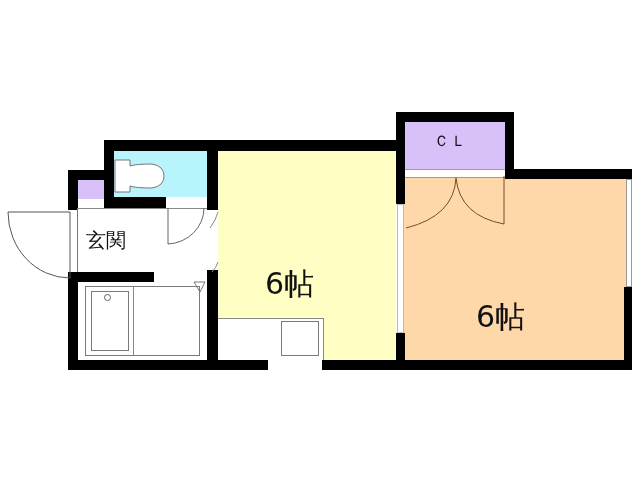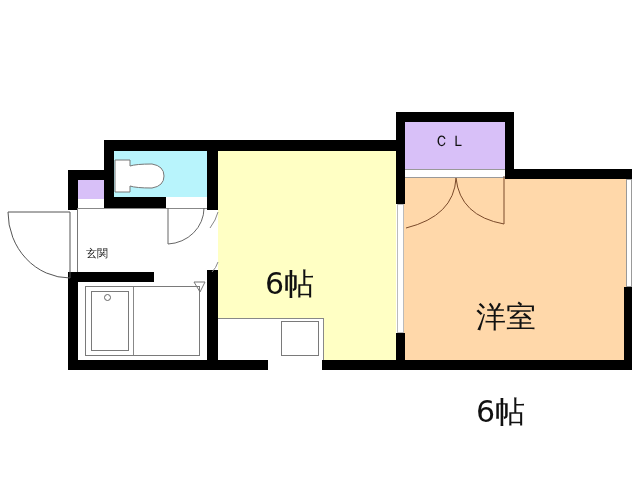--- a/index.html
+++ b/index.html
@@ -81,22 +81,21 @@
 
 <div class="abs" style="left:78px;top:282px;width:129px;height:78px;background:#fff;"></div>
 <div class="abs thin" style="left:85px;top:286px;width:115px;height:70px;"></div>
 <div class="abs thin" style="left:91px;top:291px;width:38px;height:60px;"></div>
 <div class="abs" style="left:133px;top:287px;width:1px;height:68px;background:#888;"></div>
 <div class="abs" style="left:104px;top:294px;width:7px;height:7px;border:1px solid #666;border-radius:50%;"></div>
 <svg class="abs" style="left:193px;top:280px;" width="14" height="14">
   <path d="M1 2 L12 2 L7 12 Z" fill="none" stroke="#777" stroke-width="1"></path>
 </svg>
 
-<div class="room-label" style="left:86px;top:248px;font-size:11px;">玄関</div>
+<div class="room-label" style="left:86px;top:230px;font-size:20px;">玄関</div>
 <div class="room-label" style="left:434px;top:134px;font-size:15px;letter-spacing:2px;text-align:center;">ＣＬ</div>
 
 <div class="room-label" style="left:265px;top:205px;font-size:30px;">
   <div>6帖</div>
 </div>
 <div class="room-label" style="left:476px;top:238px;font-size:30px;">
-  <div>洋室</div>
   <div>6帖</div>
 </div>
 
 </body></html>

